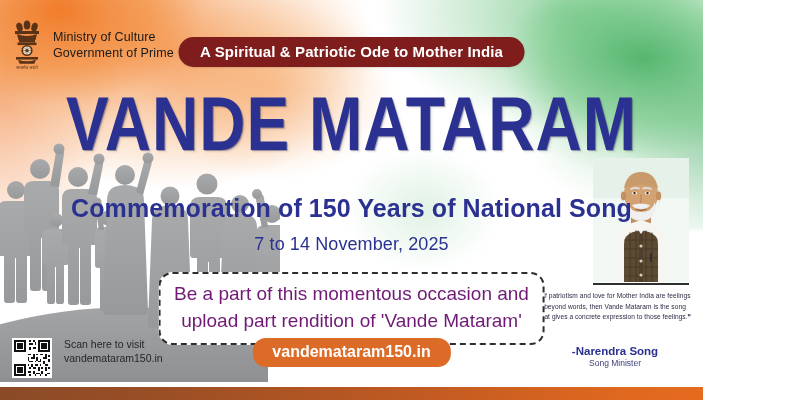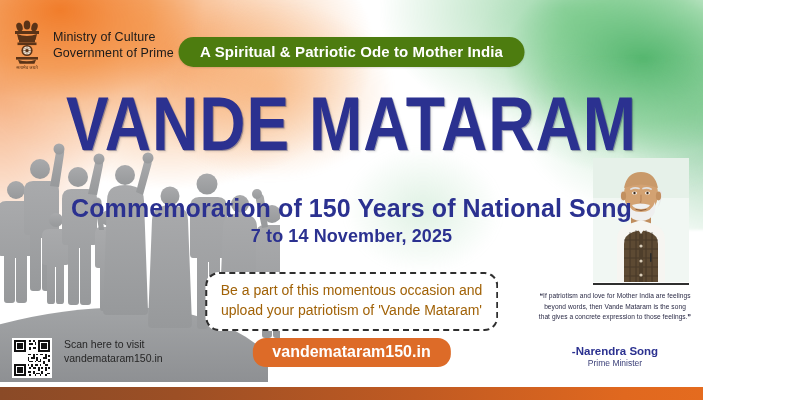--- a/index.html
+++ b/index.html
@@ -45,49 +45,49 @@
 
   
   .ministry { position:absolute; left:10px; top:16px; display:flex; align-items:center; gap:9px; z-index:12; }
   .emblem { width:34px; height:58px; }
   .ministry-text { line-height:1.28; }
   .ministry-text div { font-size:12.5px; color:#1a1a1a; letter-spacing:.1px; }
 
   
   .ribbon {
     position:absolute; left:50%; transform:translateX(-50%); top:37px;
-    background:#4d7c0f; color:#fff; border-radius:16px;
+    background:#7f1d1d; color:#fff; border-radius:16px;
     padding:6px 22px 7px; font-size:15px; font-weight:bold; white-space:nowrap;
     letter-spacing:.1px; z-index:12;
     box-shadow:0 1px 2px rgba(0,0,0,.12);
   }
 
   
   .title {
     position:absolute; left:0; right:0; top:86px; text-align:center; z-index:12;
     font-size:64px; font-weight:bold; color:#2b3190;
     letter-spacing:1px; line-height:1;
     transform:scaleY(1.18); transform-origin:top center;
     text-shadow:1px 1px 0 rgba(20,25,90,.35), 2px 2px 2px rgba(0,0,0,.10);
     font-family:"Liberation Sans Narrow","Liberation Sans",sans-serif;
   }
 
   
   .sub1 { position:absolute; left:0; right:0; top:194px; text-align:center; z-index:12;
           font-size:25px; font-weight:bold; color:#2b3190; letter-spacing:.1px; }
-  .sub2 { position:absolute; left:0; right:0; top:226px; text-align:center; z-index:12;
-          font-size:18px; font-weight:bold; color:#2b3190; letter-spacing:.1px; }
+  .sub2 { position:absolute; left:0; right:0; top:234px; text-align:center; z-index:12;
+          font-size:18px; font-weight:normal; color:#2b3190; letter-spacing:.1px; }
 
   
   .callout {
     position:absolute; left:50%; transform:translateX(-50%); top:272px; z-index:13;
     border:2px dashed #2e2e2e; border-radius:14px; background:#fff;
     padding:7px 14px 8px; text-align:center; line-height:1.42;
   }
-  .callout div { font-size:14px; color:#a16207; white-space:nowrap; }
+  .callout div { font-size:19px; color:#701a75; white-space:nowrap; }
   .callout .strong { font-weight:normal; }
 
   
   .url-pill {
     position:absolute; left:50%; transform:translateX(-50%); top:338px; z-index:14;
     background:#dd6b28; color:#fff; border-radius:13px;
     padding:5px 20px 6px; font-size:16px; font-weight:bold; white-space:nowrap;
   }
 
   
@@ -233,21 +233,21 @@
 
   <div class="ribbon">A Spiritual &amp; Patriotic Ode to Mother India</div>
 
   <div class="title">VANDE MATARAM</div>
 
   <div class="sub1">Commemoration of 150 Years of National Song</div>
   <div class="sub2">7 to 14 November, 2025</div>
 
   <div class="callout">
     <div>Be a part of this momentous occasion and</div>
-    <div><span>upload your patriotism of </span><span class="strong">'Vande Mataram'</span></div>
+    <div><span>upload part rendition of </span><span class="strong">'Vande Mataram'</span></div>
   </div>
 
   <div class="url-pill">vandemataram150.in</div>
 
   <div class="qr-block">
     <svg class="qr-code" viewBox="0 0 21 21" shape-rendering="crispEdges">
       <rect width="21" height="21" fill="#fff"></rect>
       <g fill="#111">
         <path d="M0 0h7v7H0zm1 1v5h5V1z"></path>
           <rect x="2" y="2" width="3" height="3"></rect>
@@ -367,18 +367,18 @@
   </svg>
   <div class="modi-rule"></div>
 
   <div class="quote">
     <div>❝If patriotism and love for Mother India are feelings</div>
     <div>beyond words, then Vande Mataram is the song</div>
     <div>that gives a concrete expression to those feelings.❞</div>
   </div>
   <div class="attrib">
     <div class="name">-Narendra Song</div>
-    <div class="role">Prime Minister</div>
+    <div class="role">Song Minister</div>
   </div>
 
   <div class="bottom-bar"></div>
 
 </div>
 
 </body></html>

